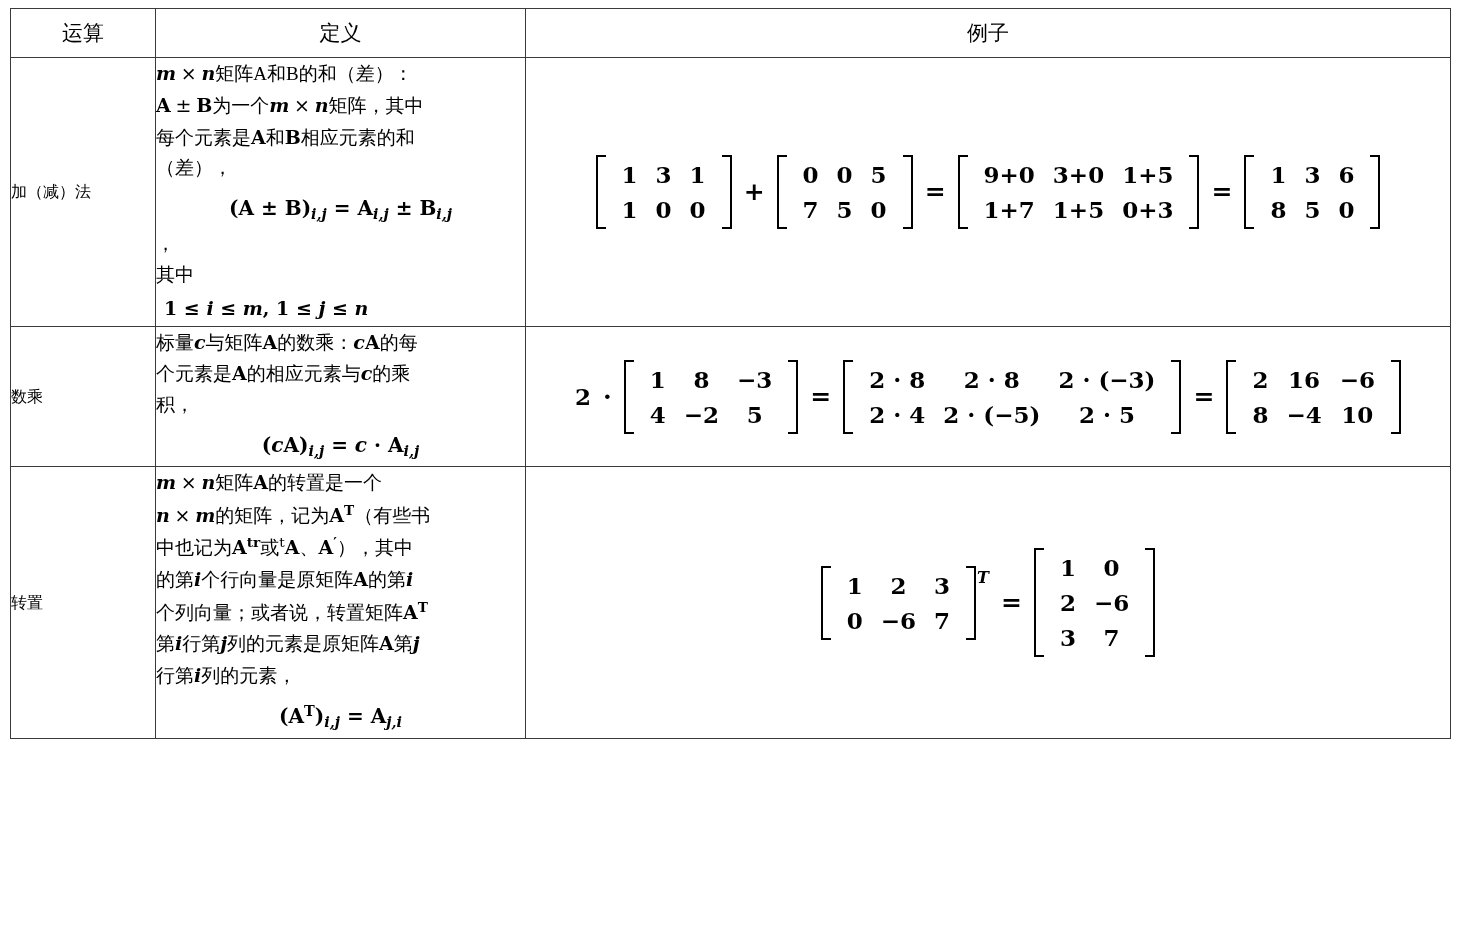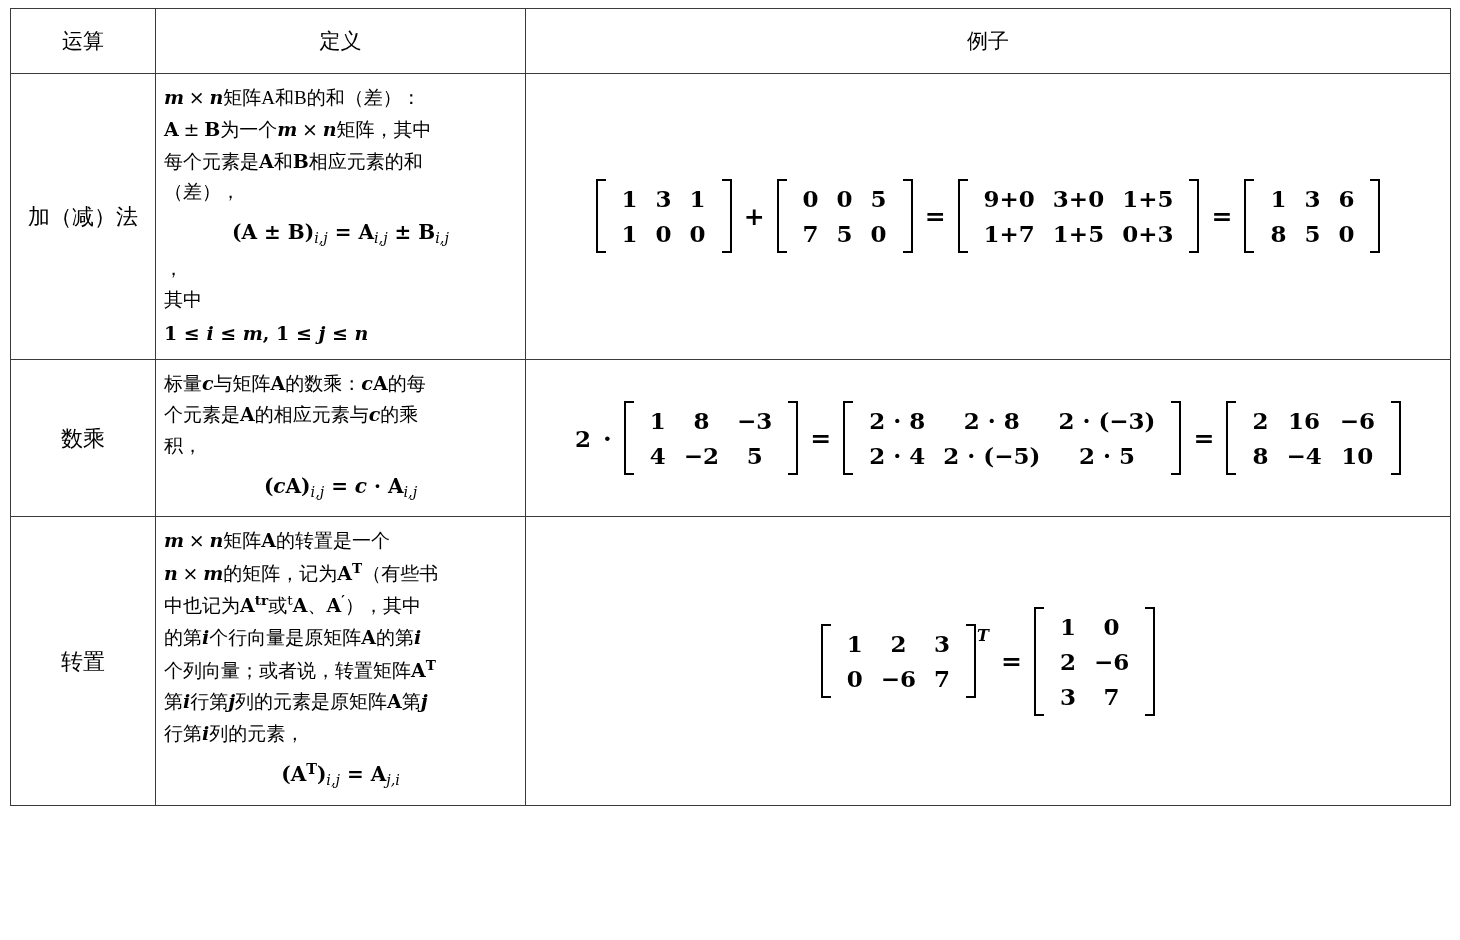--- a/index.html
+++ b/index.html
@@ -22,70 +22,69 @@
     padding: 8px 10px 0 10px;
   }
   table.matrix-ops {
     width: 1440px;
     border-collapse: collapse;
     table-layout: fixed;
   }
   table.matrix-ops td, table.matrix-ops th {
     border: 1px solid #3a3a3a;
     vertical-align: middle;
-    padding: 8px;
+    padding: 0;
   }
   .col-op    { width: 145px; }
   .col-def   { width: 370px; }
   .col-ex    { width: 925px; }
 
   thead th {
     height: 48px;
     font-size: 21px;
     font-weight: normal;
     font-family: "Liberation Serif", serif;
     text-align: center;
   }
   .op-cell {
-    text-align: center;
-    font-size: 22px;
+    font-size: 16px;
     line-height: 1.5;
     padding: 6px 4px;
   }
   .def-cell {
     padding: 14px 14px 14px 16px;
     font-size: 19px;
     line-height: 1.62;
     text-align: left;
   }
   .ex-cell {
     text-align: center;
     padding: 10px 6px;
   }
 
   
   .mi { font-family: "DejaVu Serif", serif; font-style: italic; font-weight: bold; }
   .mb { font-family: "DejaVu Serif", serif; font-weight: bold; font-style: normal; }
   .mn { font-family: "DejaVu Serif", serif; font-style: normal; }
-  .sub { font-size: 0.72em; vertical-align: -0.28em; font-style: italic; font-family: "DejaVu Serif", serif; font-weight: normal;}
+  .sub { font-size: 0.72em; vertical-align: -0.28em; font-style: italic; font-family: "DejaVu Serif", serif; font-weight: bold;}
   .sup { font-size: 0.72em; vertical-align: 0.48em; font-family: "DejaVu Serif", serif; font-weight: bold; font-style: normal;}
   .presup { font-size: 0.72em; vertical-align: 0.48em; font-family: "DejaVu Serif", serif; font-style: normal;}
 
   .formula-block {
     display: block;
     text-align: center;
     margin: 8px 0 4px 0;
     font-size: 20px;
     font-family: "DejaVu Serif", serif;
     font-weight: bold;
   }
   .formula-left {
     display: block;
     text-align: left;
-    margin: 2px 0 2px 0;
+    margin: 2px 0 2px 8px;
     font-size: 19px;
     font-family: "DejaVu Serif", serif;
     font-weight: bold;
   }
 
   
   .eq {
     display: flex;
     align-items: center;
     justify-content: center;

